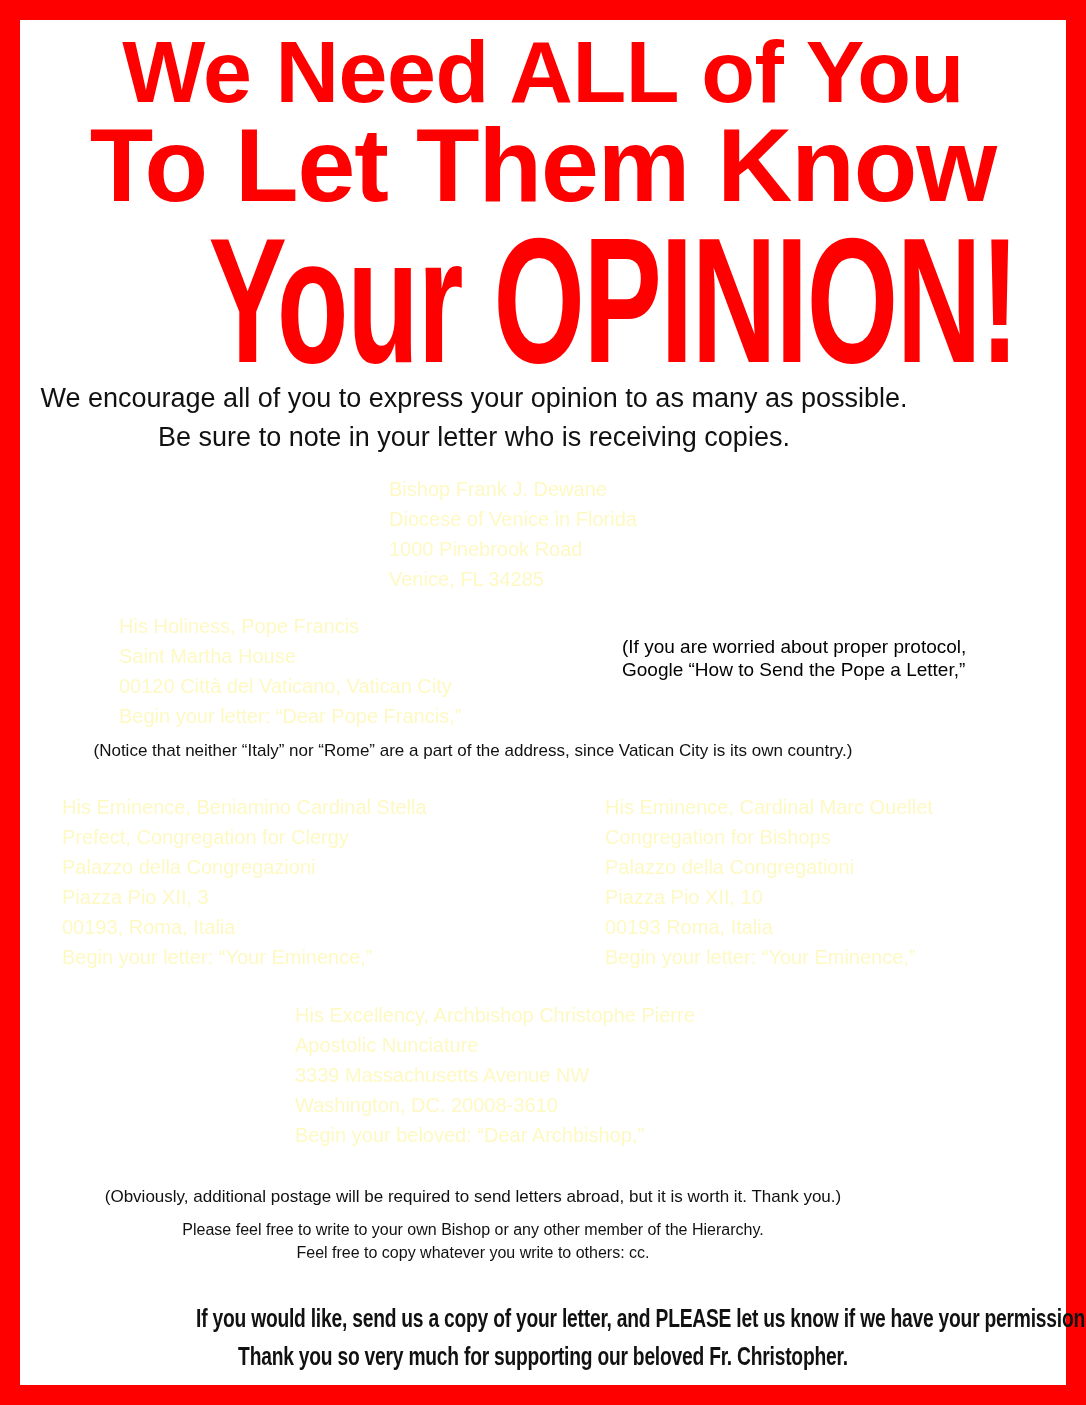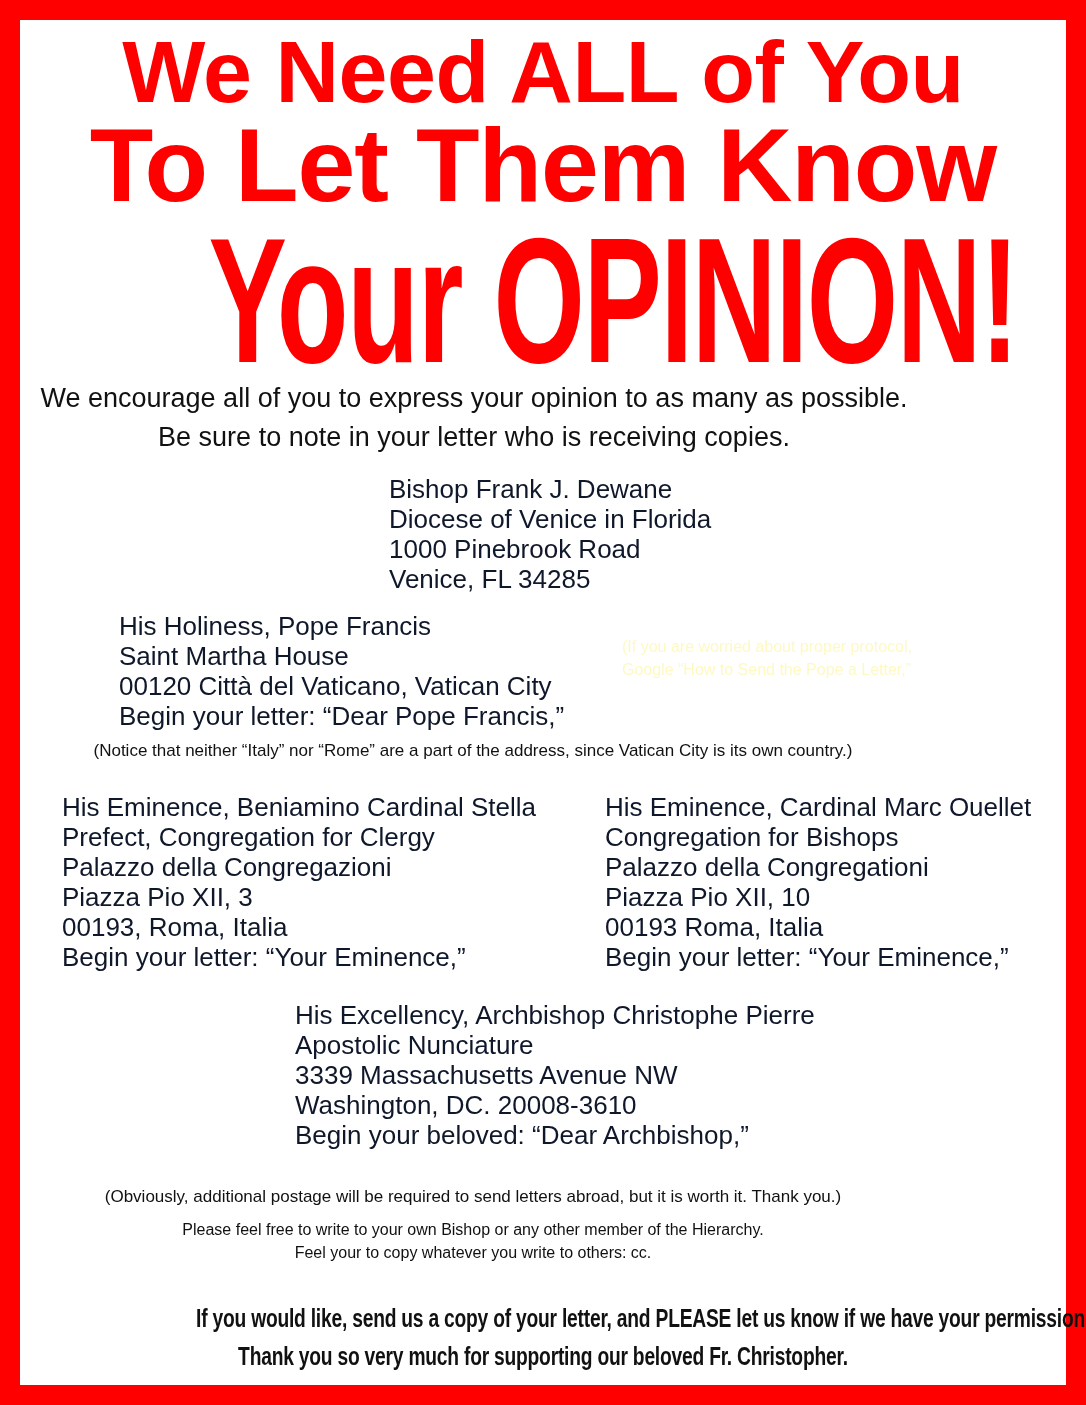--- a/index.html
+++ b/index.html
@@ -75,31 +75,31 @@
       line-height: 34px;
       color: #111;
       white-space: nowrap;
     }
     .intro1 { top: 381px; }
     .intro2 { top: 420px; }
 
     
     .addr {
       position: absolute;
-      font-size: 26px;
+      font-size: 20px;
       line-height: 30px;
-      color: #0f172a;
+      color: #fef9c3;
     }
     .addr div { white-space: nowrap; }
 
     .note {
       position: absolute;
-      font-size: 16px;
+      font-size: 19px;
       line-height: 23px;
-      color: #fef9c3;
+      color: #000000;
       white-space: nowrap;
     }
     .center-line {
       position: absolute;
       left: 0;
       width: 946px;
       text-align: center;
       white-space: nowrap;
       color: #111;
     }
@@ -180,20 +180,20 @@
 <div class="addr" style="left:295px; top:1000px;">
   <div>His Excellency, Archbishop Christophe Pierre</div>
   <div>Apostolic Nunciature</div>
   <div>3339 Massachusetts Avenue NW</div>
   <div>Washington, DC. 20008-3610</div>
   <div>Begin your beloved: “Dear Archbishop,”</div>
 </div>
 
 <div class="center-line small" style="top:1186px;">(Obviously, additional postage will be required to send letters abroad, but it is worth it.  Thank you.)</div>
 <div class="center-line tiny" style="top:1219px;">Please feel free to write to your own Bishop or any other member of the Hierarchy.</div>
-<div class="center-line tiny" style="top:1242px;">Feel your to copy whatever you write to others: cc.</div>
+<div class="center-line tiny" style="top:1242px;">Feel free to copy whatever you write to others: cc.</div>
 
 <div class="closing-wrap" style="top:1303px;">
   <span class="closing">If you would like, send us a copy of your letter, and PLEASE let us know if we have your permission to post it on our website.</span>
 </div>
 <div class="closing-wrap" style="top:1341px;">
   <span class="closing">Thank you so very much for supporting our beloved Fr. Christopher.</span>
 </div>
 
 </body></html>

